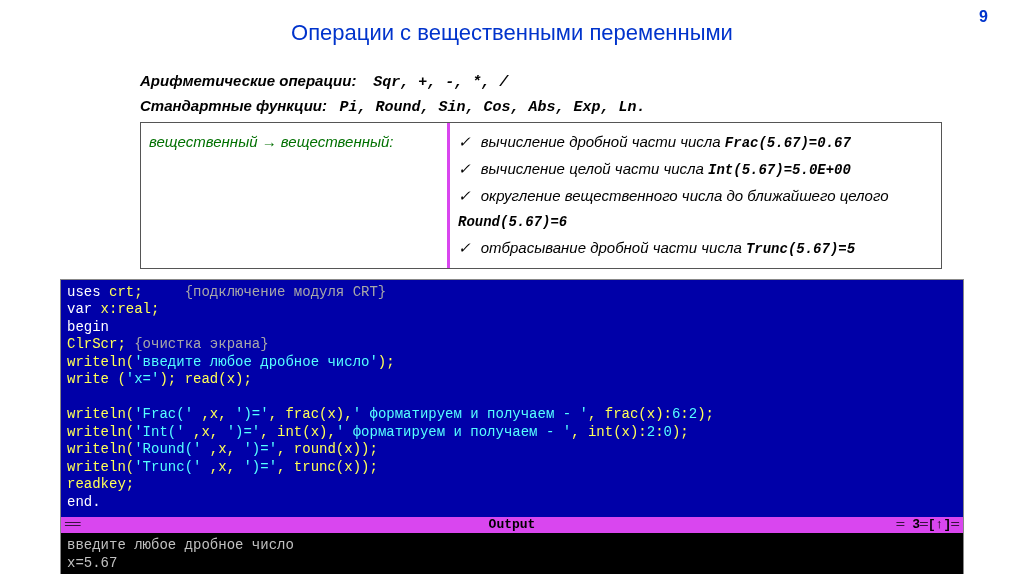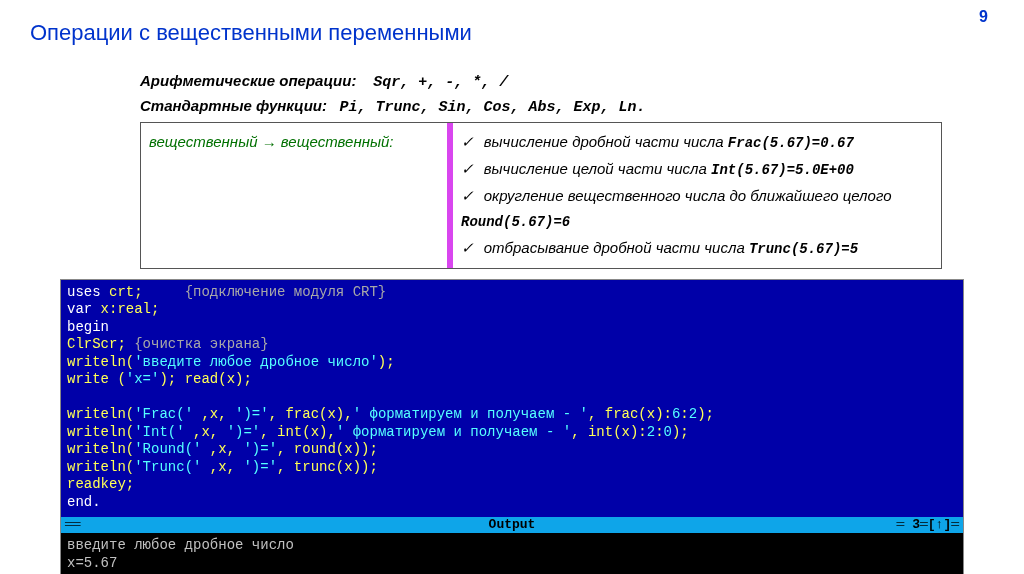--- a/index.html
+++ b/index.html
@@ -16,21 +16,21 @@
   }
   .pagenum {
     position: absolute;
     top: 8px;
     right: 36px;
     color: #0033cc;
     font-weight: bold;
     font-size: 16px;
   }
   .title {
-    text-align: left;
+    text-align: center;
     color: #0033cc;
     font-size: 22px;
     margin-bottom: 26px;
     font-weight: normal;
   }
   .content {
     margin: 0 90px 0 110px;
     font-style: italic;
   }
   .line1, .line2 {
@@ -39,21 +39,21 @@
   .bold { font-weight: bold; }
   .mono { font-family: "Courier New", monospace; font-weight: bold; }
   .tbl {
     display: flex;
     border: 1px solid #555;
     margin-top: 6px;
     width: 800px;
   }
   .col-left {
     width: 290px;
-    border-right: 6px solid #d946ef;
+    border-right: 3px solid #d946ef;
     padding: 6px 8px;
     line-height: 1.7;
   }
   .col-right {
     flex: 1;
     padding: 6px 8px;
     line-height: 1.7;
   }
   .green { color: #007000; }
   .brown { font-family: "Courier New", monospace; color: #993300; font-size: 19px; }
@@ -73,21 +73,21 @@
     background: #0000a8;
     padding: 4px 6px 6px 6px;
     white-space: pre;
     color: #ffff55;
   }
   .code-top .kw { color: #fff; }
   .code-top .str { color: #55ffff; }
   .code-top .cmt { color: #a8a8a8; }
   .code-top .num { color: #55ffff; }
   .output-bar {
-    background: #0ea5e9;
+    background: #d946ef;
     color: #000;
     text-align: center;
     position: relative;
     height: 16px;
     line-height: 16px;
     font-weight: bold;
     font-size: 13px;
   }
   .output-bar::before {
     content: "══";
@@ -113,21 +113,21 @@
 
   <div class="content">
     <div class="line1">
       <span class="bold">Арифметические операции:</span>
       <span>&nbsp;&nbsp;</span>
       <span class="mono">Sqr, +, -, *, /</span>
     </div>
     <div class="line2">
       <span class="bold">Стандартные функции:</span>
       <span>&nbsp;</span>
-      <span class="mono">Pi, Trunc, Sin, Cos, Abs, Exp, Ln.</span>
+      <span class="mono">Pi, Round, Sin, Cos, Abs, Exp, Ln.</span>
     </div>
 
     <div class="tbl">
       <div class="col-left">
         <div class="green">вещественный → вещественный:</div>
       </div>
       <div class="col-right">
         <div class="check">
           <span>вычисление дробной части числа </span><span class="mono">Frac(5.67)=0.67</span>
         </div>

